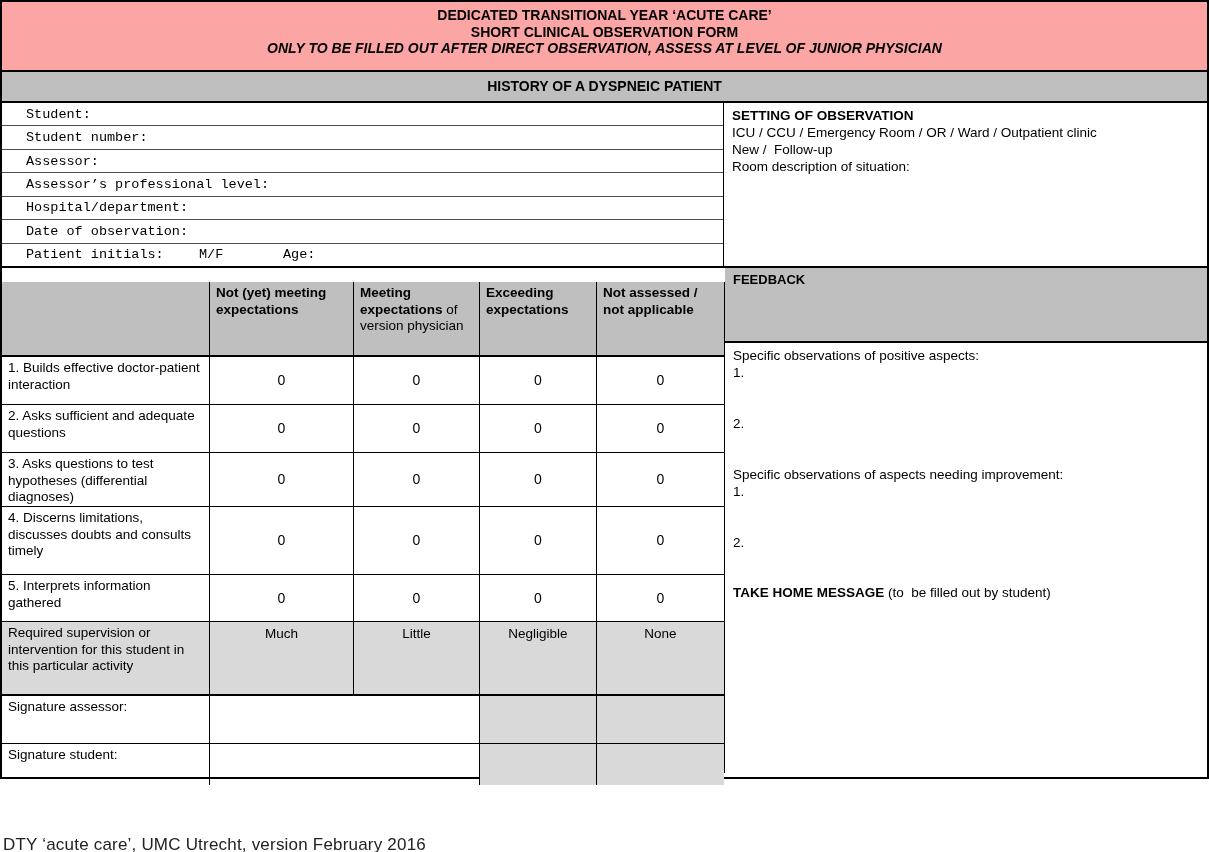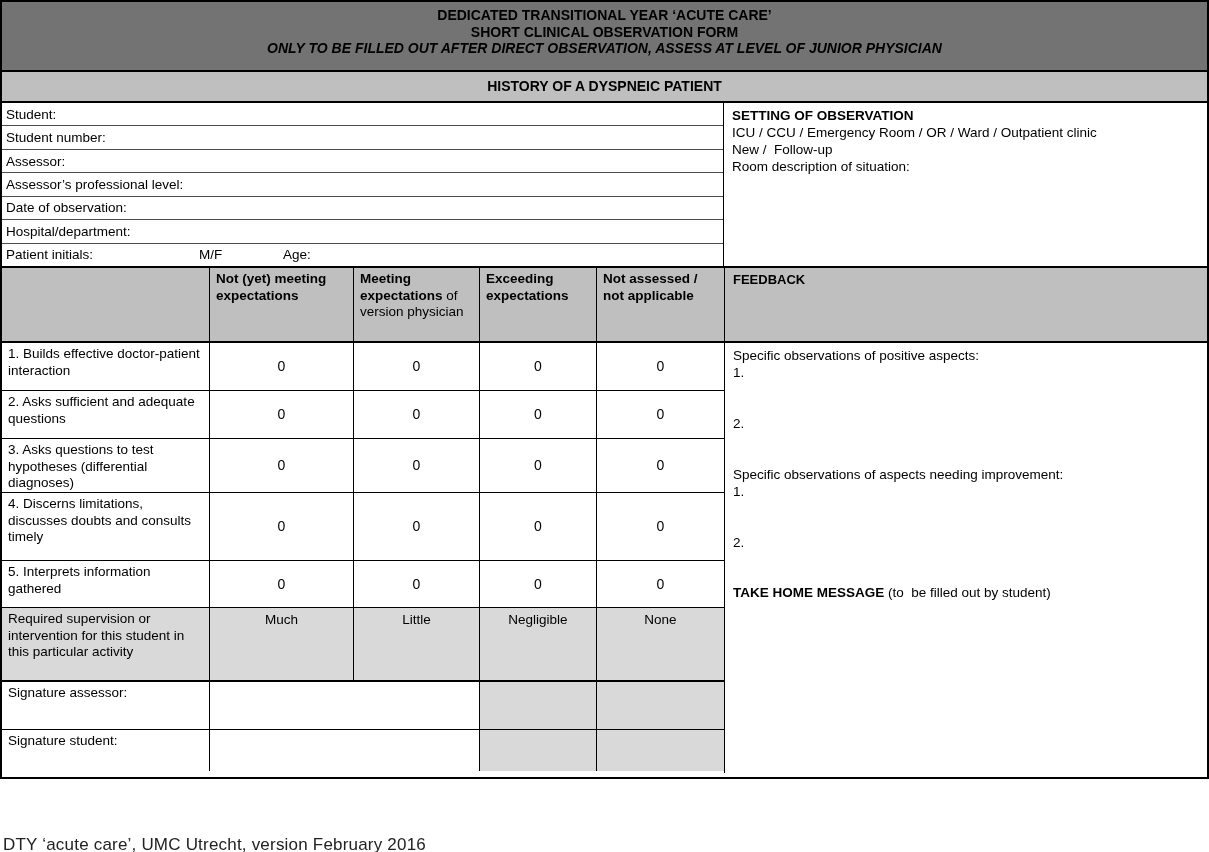--- a/index.html
+++ b/index.html
@@ -8,55 +8,57 @@
     width: 1209px; height: 852px; overflow: hidden;
     font-family: "Liberation Sans", sans-serif;
     color: #000;
   }
   .form {
     width: 1209px; height: 779px;
     border: 2px solid #000;
   }
   
   .band-top {
-    height: 70px; background: #737373; border-bottom: 2px solid #000;
+    height: 70px; background: #fca5a5; border-bottom: 2px solid #000;
     text-align: center; padding-top: 5px;
   }
   .band-top .t-line { font-size: 14px; font-weight: bold; line-height: 16.5px; }
   .band-top .t-line.italic { font-style: italic; }
   
   .band-history {
     height: 31px; background: #bfbfbf; border-bottom: 2px solid #000;
     text-align: center; font-size: 14px; font-weight: bold; line-height: 29px;
   }
   
   .info-section { display: flex; height: 165px; border-bottom: 2px solid #000; }
   .info-left {
     width: 722px; border-right: 1px solid #000;
     display: flex; flex-direction: column;
   }
   .info-row {
     flex: 1; display: flex; align-items: center;
-    padding-left: 4px; font-size: 13.5px;
+    padding-left: 24px; font-size: 13.5px;
     border-bottom: 1px solid #4d4d4d;
     position: relative;
+    font-family: Liberation Mono, monospace;
   }
   .info-row:last-child { border-bottom: none; }
   .pi-sex { position: absolute; left: 197px; }
   .pi-age { position: absolute; left: 281px; }
   .info-right { flex: 1; padding: 4px 8px; font-size: 13.5px; line-height: 17px; }
   .info-right .set-title { font-weight: bold; }
   .pre { white-space: pre-wrap; }
   
   .main-section { display: flex; height: 505px; }
   .grid {
     width: 723px; border-right: 1px solid #000;
     display: grid;
     grid-template-columns: 208px 144px 126px 117px 127px;
     grid-template-rows: 75px 48px 48px 54px 68px 47px 74px 48px 41px;
+    margin-top: 14px;
   }
   .c {
     border-right: 1px solid #000; border-bottom: 1px solid #000;
     padding: 3px 6px; font-size: 13.5px; line-height: 16.5px;
   }
   .noR { border-right: none; }
   .noB { border-bottom: none; }
   .thickB { border-bottom-width: 2px; }
   .hdr { background: #bfbfbf; }
   .hdr .b { font-weight: bold; }
@@ -105,24 +107,24 @@
       <div class="info-row">
           <span>Student number:</span>
         </div>
       <div class="info-row">
           <span>Assessor:</span>
         </div>
       <div class="info-row">
           <span>Assessor’s professional level:</span>
         </div>
       <div class="info-row">
+          <span>Hospital/department:</span>
+        </div>
+      <div class="info-row">
           <span>Date of observation:</span>
-        </div>
-      <div class="info-row">
-          <span>Hospital/department:</span>
         </div>
       <div class="info-row">
         <span>Patient initials:</span>
         <span class="pi-sex">M/F</span>
         <span class="pi-age">Age:</span>
       </div>
     </div>
     <div class="info-right">
       <div class="set-title">SETTING OF OBSERVATION</div>
       <div class="pre">ICU / CCU / Emergency Room / OR / Ward / Outpatient clinic</div>

